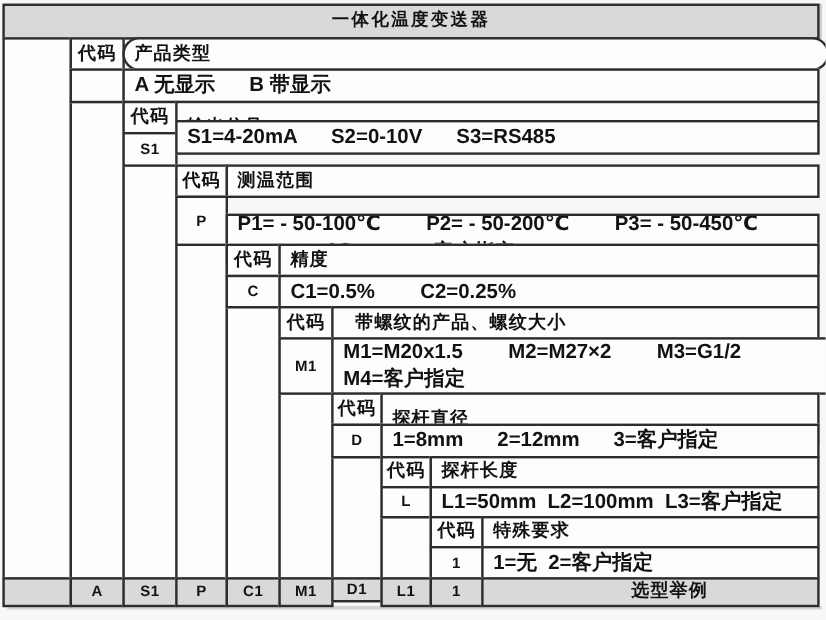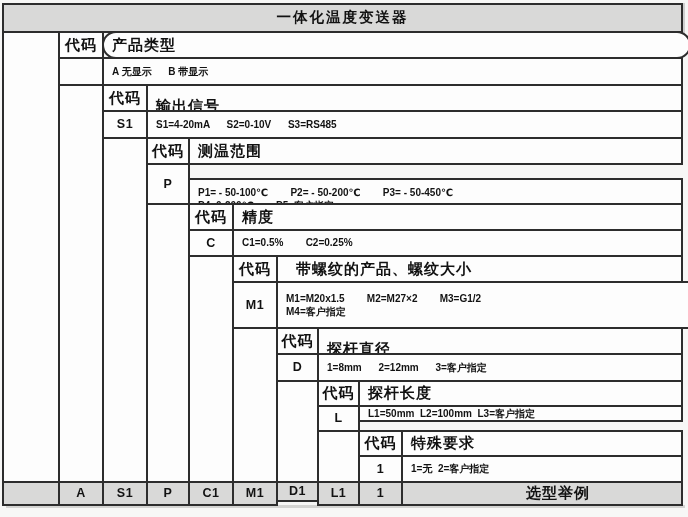--- a/index.html
+++ b/index.html
@@ -27,21 +27,21 @@
     align-items: center;
     white-space: pre-wrap;
     overflow: hidden;
     line-height: 1.35;
   }
   .cell.gray { background: #d9d9d8; }
   .cell.center { justify-content: center; text-align: center; }
   .cell.left { justify-content: flex-start; padding-left: 8px; padding-right: 4px; }
   .cell.cjk { font-size: 15px; letter-spacing: 1px; }
   .cell.code { font-size: 12.5px; letter-spacing: 0.5px; }
-  .cell.opts { font-size: 10px; }
+  .cell.opts { font-size: 17px; }
   #title-cell {
     font-size: 14.5px;
     letter-spacing: 2px;
     box-shadow: 2px 0 0 #cfcfcf;
   }
   #table-shadow {
     position: absolute;
     left: 6px; top: 505px; width: 679px; height: 3px;
     background: #d4d4d2;
   }
@@ -61,21 +61,21 @@
     <div class="cell " style="left: 232px; top: 327px; width: 46px; height: 156px;"></div>
     <div class="cell " style="left: 276px; top: 380px; width: 43px; height: 103px;"></div>
     <div class="cell " style="left: 317px; top: 430px; width: 43px; height: 53px;"></div>
     <div class="cell center cjk" style="left: 58px; top: 31px; width: 46px; height: 28px;">代码</div>
     <div class="cell left cjk" style="left: 102px; top: 31px; width: 589px; height: 28px; border-radius: 14px;">产品类型</div>
     <div class="cell center code" style="left: 58px; top: 57px; width: 46px; height: 29px;"></div>
     <div class="cell left opts" style="left: 102px; top: 57px; width: 581px; height: 29px;">A 无显示      B 带显示</div>
     <div class="cell center cjk" style="left: 102px; top: 84px; width: 46px; height: 28px;">代码</div>
     <div class="cell left cjk" style="left: 146px; top: 84px; width: 537px; height: 44px;">输出信号</div>
     <div class="cell center code" style="left: 102px; top: 110px; width: 46px; height: 29px;">S1</div>
-    <div class="cell left opts" style="left: 146px; top: 110px; width: 537px; height: 29px;">S1=4-20mA      S2=0-10V      S3=RS485</div>
+    <div class="cell left opts" style="left: 146px; top: 100px; width: 537px; height: 29px;">S1=4-20mA      S2=0-10V      S3=RS485</div>
     <div class="cell center cjk" style="left: 146px; top: 137px; width: 44px; height: 28px;">代码</div>
     <div class="cell left cjk" style="left: 188px; top: 137px; width: 495px; height: 28px;">测温范围</div>
     <div class="cell center code" style="left: 146px; top: 163px; width: 44px; height: 42px;">P</div>
     <div class="cell left opts" style="left: 188px; top: 163px; width: 495px; height: 42px; margin-top: 15px;">P1= - 50-100℃        P2= - 50-200℃        P3= - 50-450℃
 P4=0-200℃        P5=客户指定</div>
     <div class="cell center cjk" style="left: 188px; top: 203px; width: 46px; height: 28px;">代码</div>
     <div class="cell left cjk" style="left: 232px; top: 203px; width: 451px; height: 28px;">精度</div>
     <div class="cell center code" style="left: 188px; top: 229px; width: 46px; height: 28px;">C</div>
     <div class="cell left opts" style="left: 232px; top: 229px; width: 451px; height: 28px;">C1=0.5%        C2=0.25%</div>
     <div class="cell center cjk" style="left: 232px; top: 255px; width: 46px; height: 28px;">代码</div>
@@ -83,21 +83,21 @@
     <div class="cell center code" style="left: 232px; top: 281px; width: 46px; height: 48px;">M1</div>
     <div class="cell left opts" style="left: 276px; top: 281px; width: 483px; height: 48px;">M1=M20x1.5        M2=M27×2        M3=G1/2
 M4=客户指定</div>
     <div class="cell center cjk" style="left: 276px; top: 327px; width: 43px; height: 28px;">代码</div>
     <div class="cell left cjk" style="left: 317px; top: 327px; width: 366px; height: 44px; text-decoration: underline;">探杆直径</div>
     <div class="cell center code" style="left: 276px; top: 353px; width: 43px; height: 29px;">D</div>
     <div class="cell left opts" style="left: 317px; top: 353px; width: 366px; height: 29px;">1=8mm      2=12mm      3=客户指定</div>
     <div class="cell center cjk" style="left: 317px; top: 380px; width: 43px; height: 27px;">代码</div>
     <div class="cell left cjk" style="left: 358px; top: 380px; width: 325px; height: 27px;">探杆长度</div>
     <div class="cell center code" style="left: 317px; top: 405px; width: 43px; height: 27px;">L</div>
-    <div class="cell left opts" style="left: 358px; top: 405px; width: 325px; height: 17px; text-align: center;">L1=50mm  L2=100mm  L3=客户指定</div>
+    <div class="cell left opts" style="left: 358px; top: 405px; width: 325px; height: 27px; text-align: center;">L1=50mm  L2=100mm  L3=客户指定</div>
     <div class="cell center cjk" style="left: 358px; top: 430px; width: 45px; height: 27px;">代码</div>
     <div class="cell left cjk" style="left: 401px; top: 430px; width: 282px; height: 27px;">特殊要求</div>
     <div class="cell center code" style="left: 358px; top: 455px; width: 45px; height: 28px;">1</div>
     <div class="cell left opts" style="left: 401px; top: 455px; width: 282px; height: 28px;">1=无  2=客户指定</div>
     <div class="cell gray center code" style="left: 2px; top: 481px; width: 58px; height: 25px;"></div>
     <div class="cell gray center code" style="left: 58px; top: 481px; width: 46px; height: 25px;">A</div>
     <div class="cell gray center code" style="left: 102px; top: 481px; width: 46px; height: 25px;">S1</div>
     <div class="cell gray center code" style="left: 146px; top: 481px; width: 44px; height: 25px;">P</div>
     <div class="cell gray center code" style="left: 188px; top: 481px; width: 46px; height: 25px;">C1</div>
     <div class="cell gray center code" style="left: 232px; top: 481px; width: 46px; height: 25px;">M1</div>

